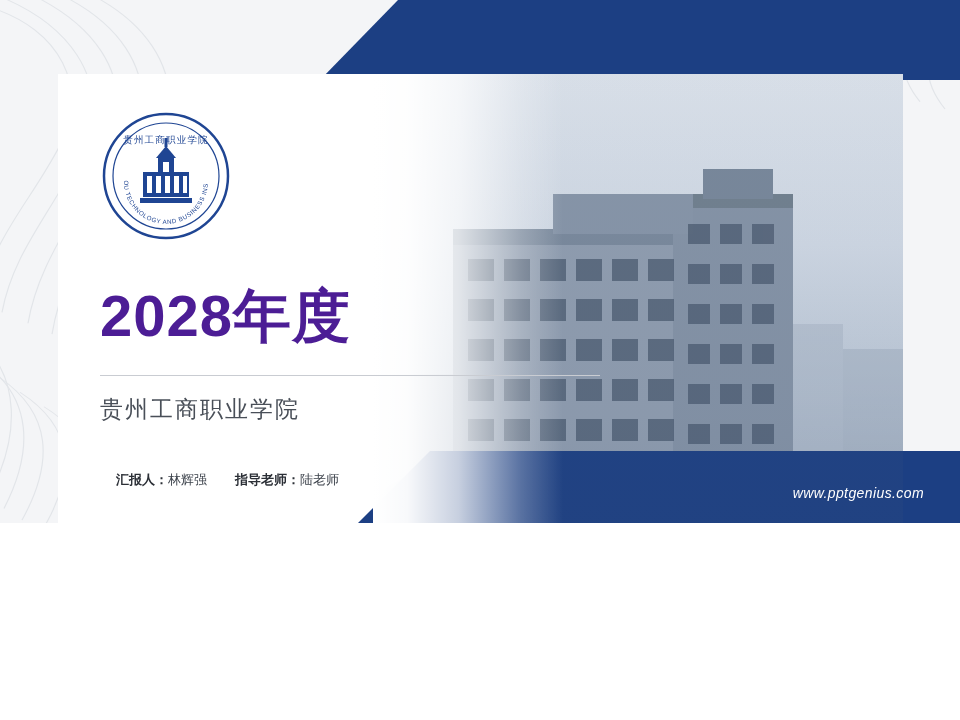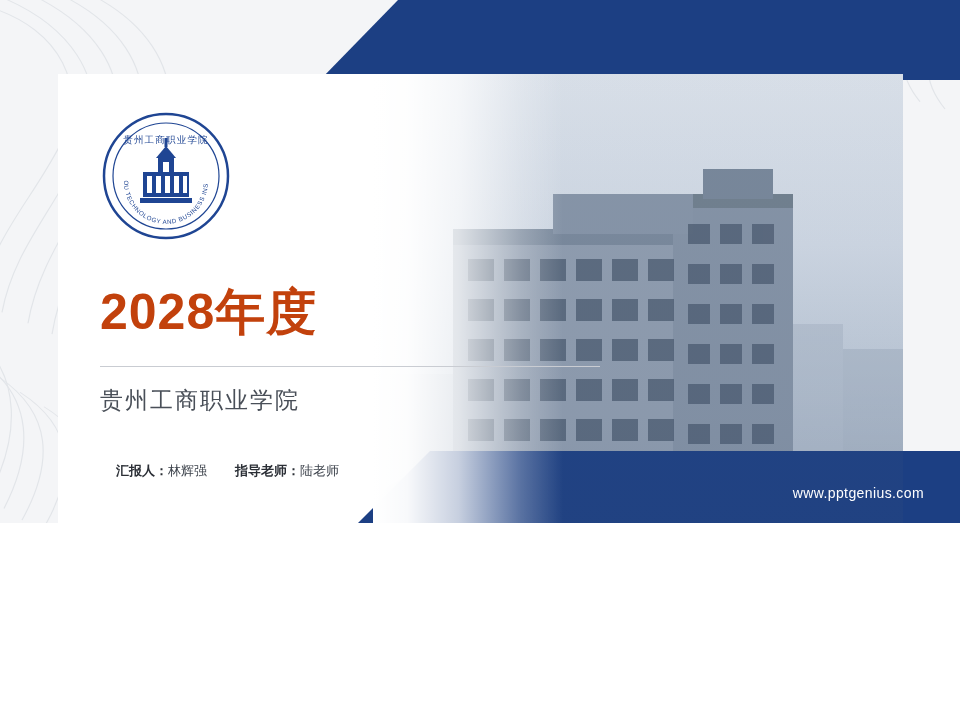--- a/index.html
+++ b/index.html
@@ -119,23 +119,23 @@
     z-index: 10;
   }
   
   .text-block {
     position: absolute;
     left: 42px;
     top: 210px;
     z-index: 10;
   }
   .title-year {
-    font-size: 50px;
+    font-size: 58px;
     font-weight: bold;
-    color: #c2410c;
+    color: #4c1d95;
     letter-spacing: 1px;
     line-height: 1.12;
     margin: 0;
     white-space: nowrap;
   }
   .title-main {
     font-size: 54px;
     font-weight: bold;
     color: #2b2f36;
     letter-spacing: 1px;
@@ -175,20 +175,21 @@
   }
   
   .footer-url {
     position: absolute;
     right: 36px;
     bottom: 22px;
     color: #ffffff;
     font-size: 14px;
     letter-spacing: 0.4px;
     z-index: 20;
+    font-style: italic;
   }
 </style>
 </head>
 <body>
 
 <div class="slide">
 
   <div class="bg-texture">
     <svg viewBox="0 0 960 720" preserveAspectRatio="none" aria-hidden="true">
       <g fill="none" stroke="#e2e5e9" stroke-width="1.2">

